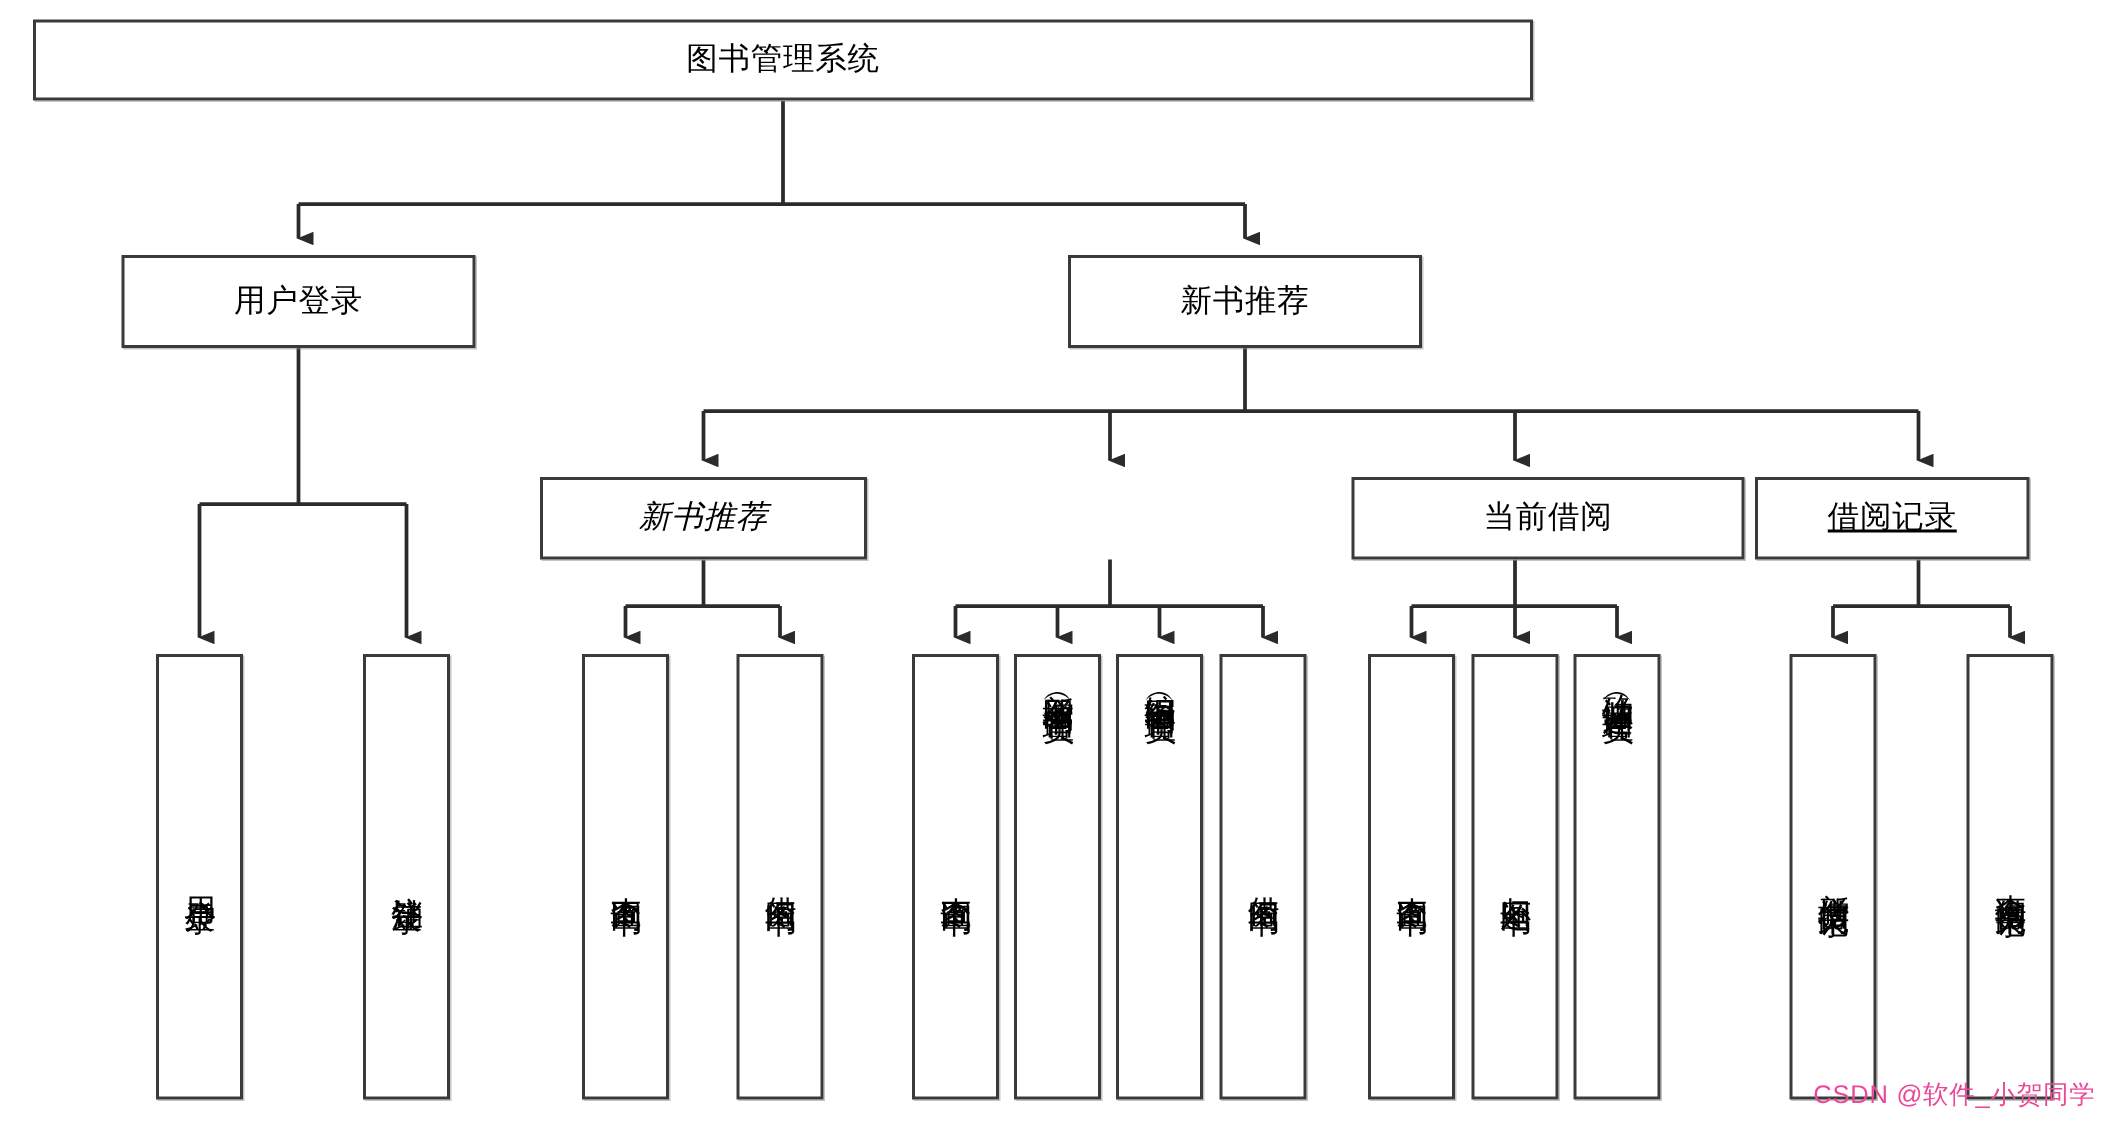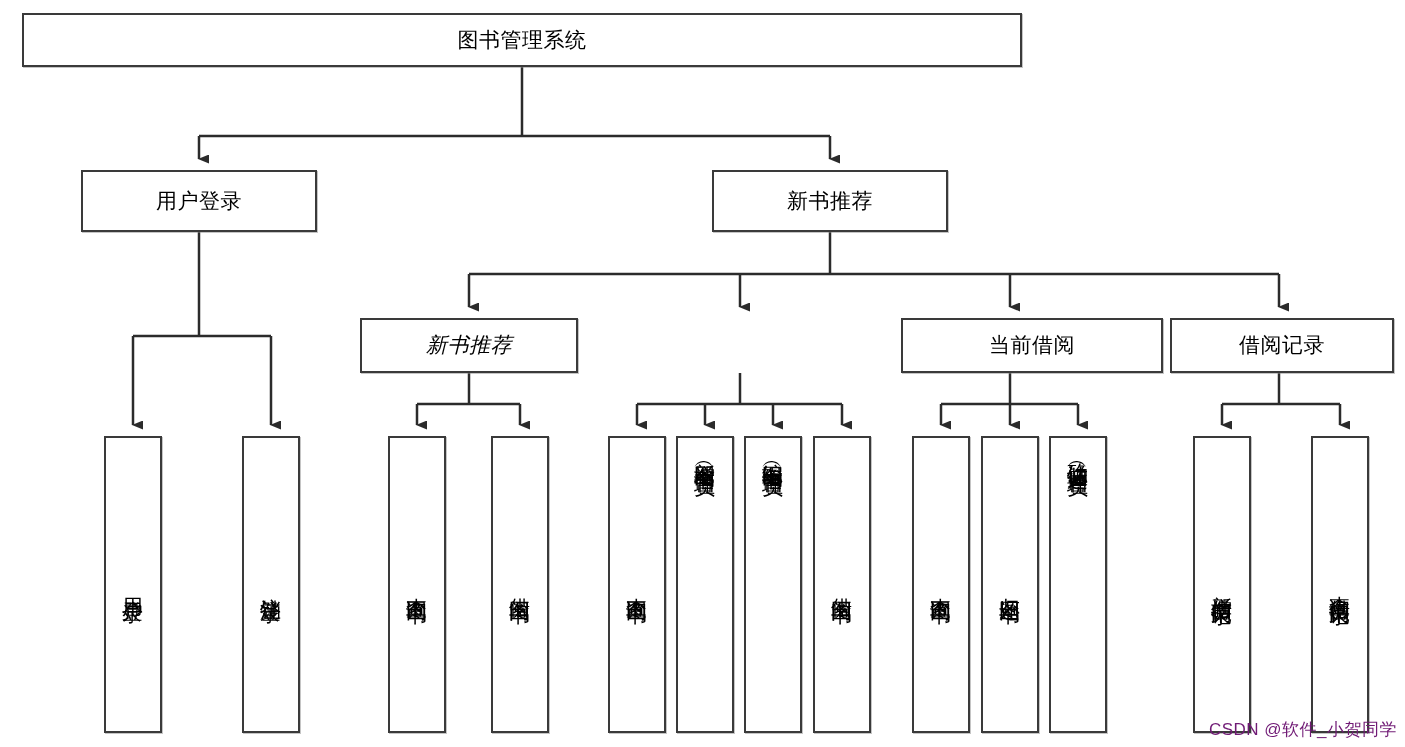--- a/index.html
+++ b/index.html
@@ -53,21 +53,21 @@
     -webkit-writing-mode: vertical-rl;
   }
   .node.vert.centered {
     align-items: center;
     padding-top: 0;
   }
   #watermark {
     position: absolute;
     right: 8px;
     bottom: 6px;
-    color: #701a75;
+    color: #ec4899;
     font-size: 17px;
     letter-spacing: 0.5px;
     user-select: none;
     margin-top: 12px;
   }
 </style>
 </head>
 <body>
 
 <div id="canvas">
@@ -134,21 +134,21 @@
   <div class="node" style="left:712px; top:170px; width:236px; height:62px;">
     <span class="lbl">新书推荐</span>
   </div>
 
   <div class="node" style="left:360px; top:318px; width:218px; height:55px;font-style:italic;">
     <span class="lbl">新书推荐</span>
   </div>
   <div class="node" style="left:901px; top:318px; width:262px; height:55px;">
     <span class="lbl">当前借阅</span>
   </div>
-  <div class="node" style="left:1170px; top:318px; width:224px; height:55px;">
+  <div class="node" style="left:1170px; top:318px; width:183px; height:55px;text-decoration:underline;">
     <span class="lbl">借阅记录</span>
   </div>
 
   <div class="node vert centered" style="left:104px; top:436px; width:58px; height:297px;">
     <span class="lbl">用户登录</span>
   </div>
   <div class="node vert centered" style="left:242px; top:436px; width:58px; height:297px;">
     <span class="lbl">注销登录</span>
   </div>
 

